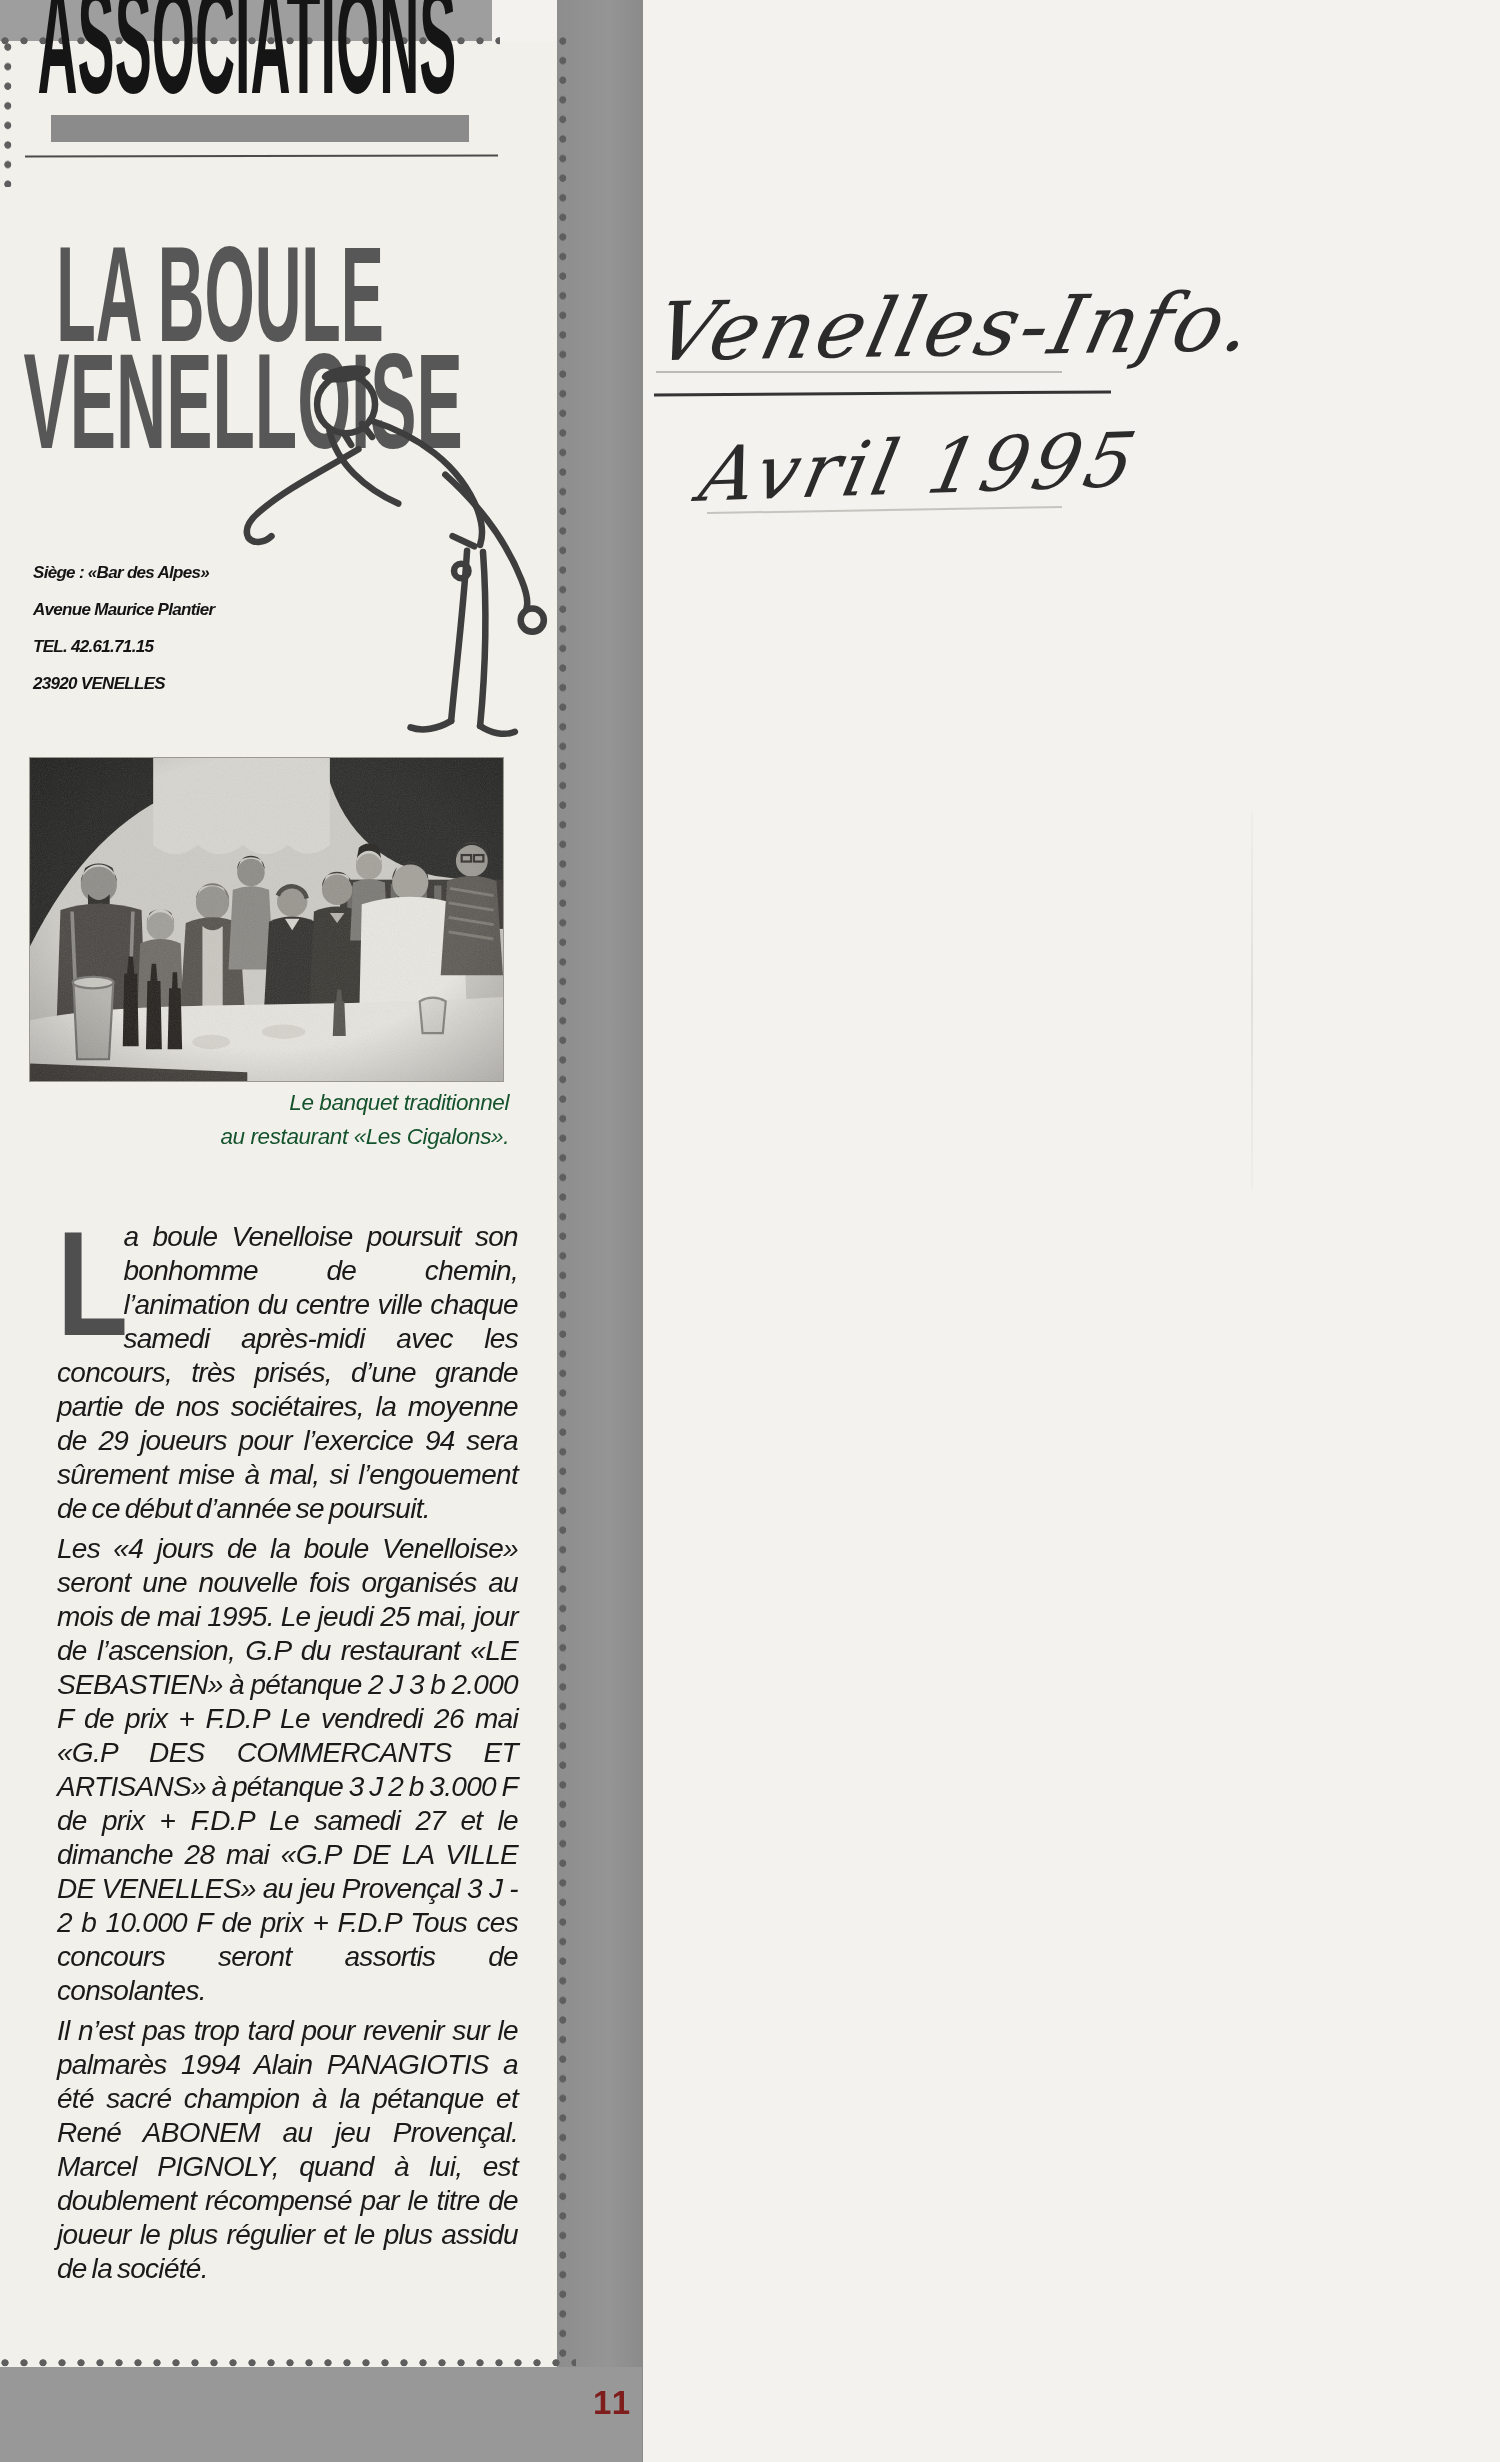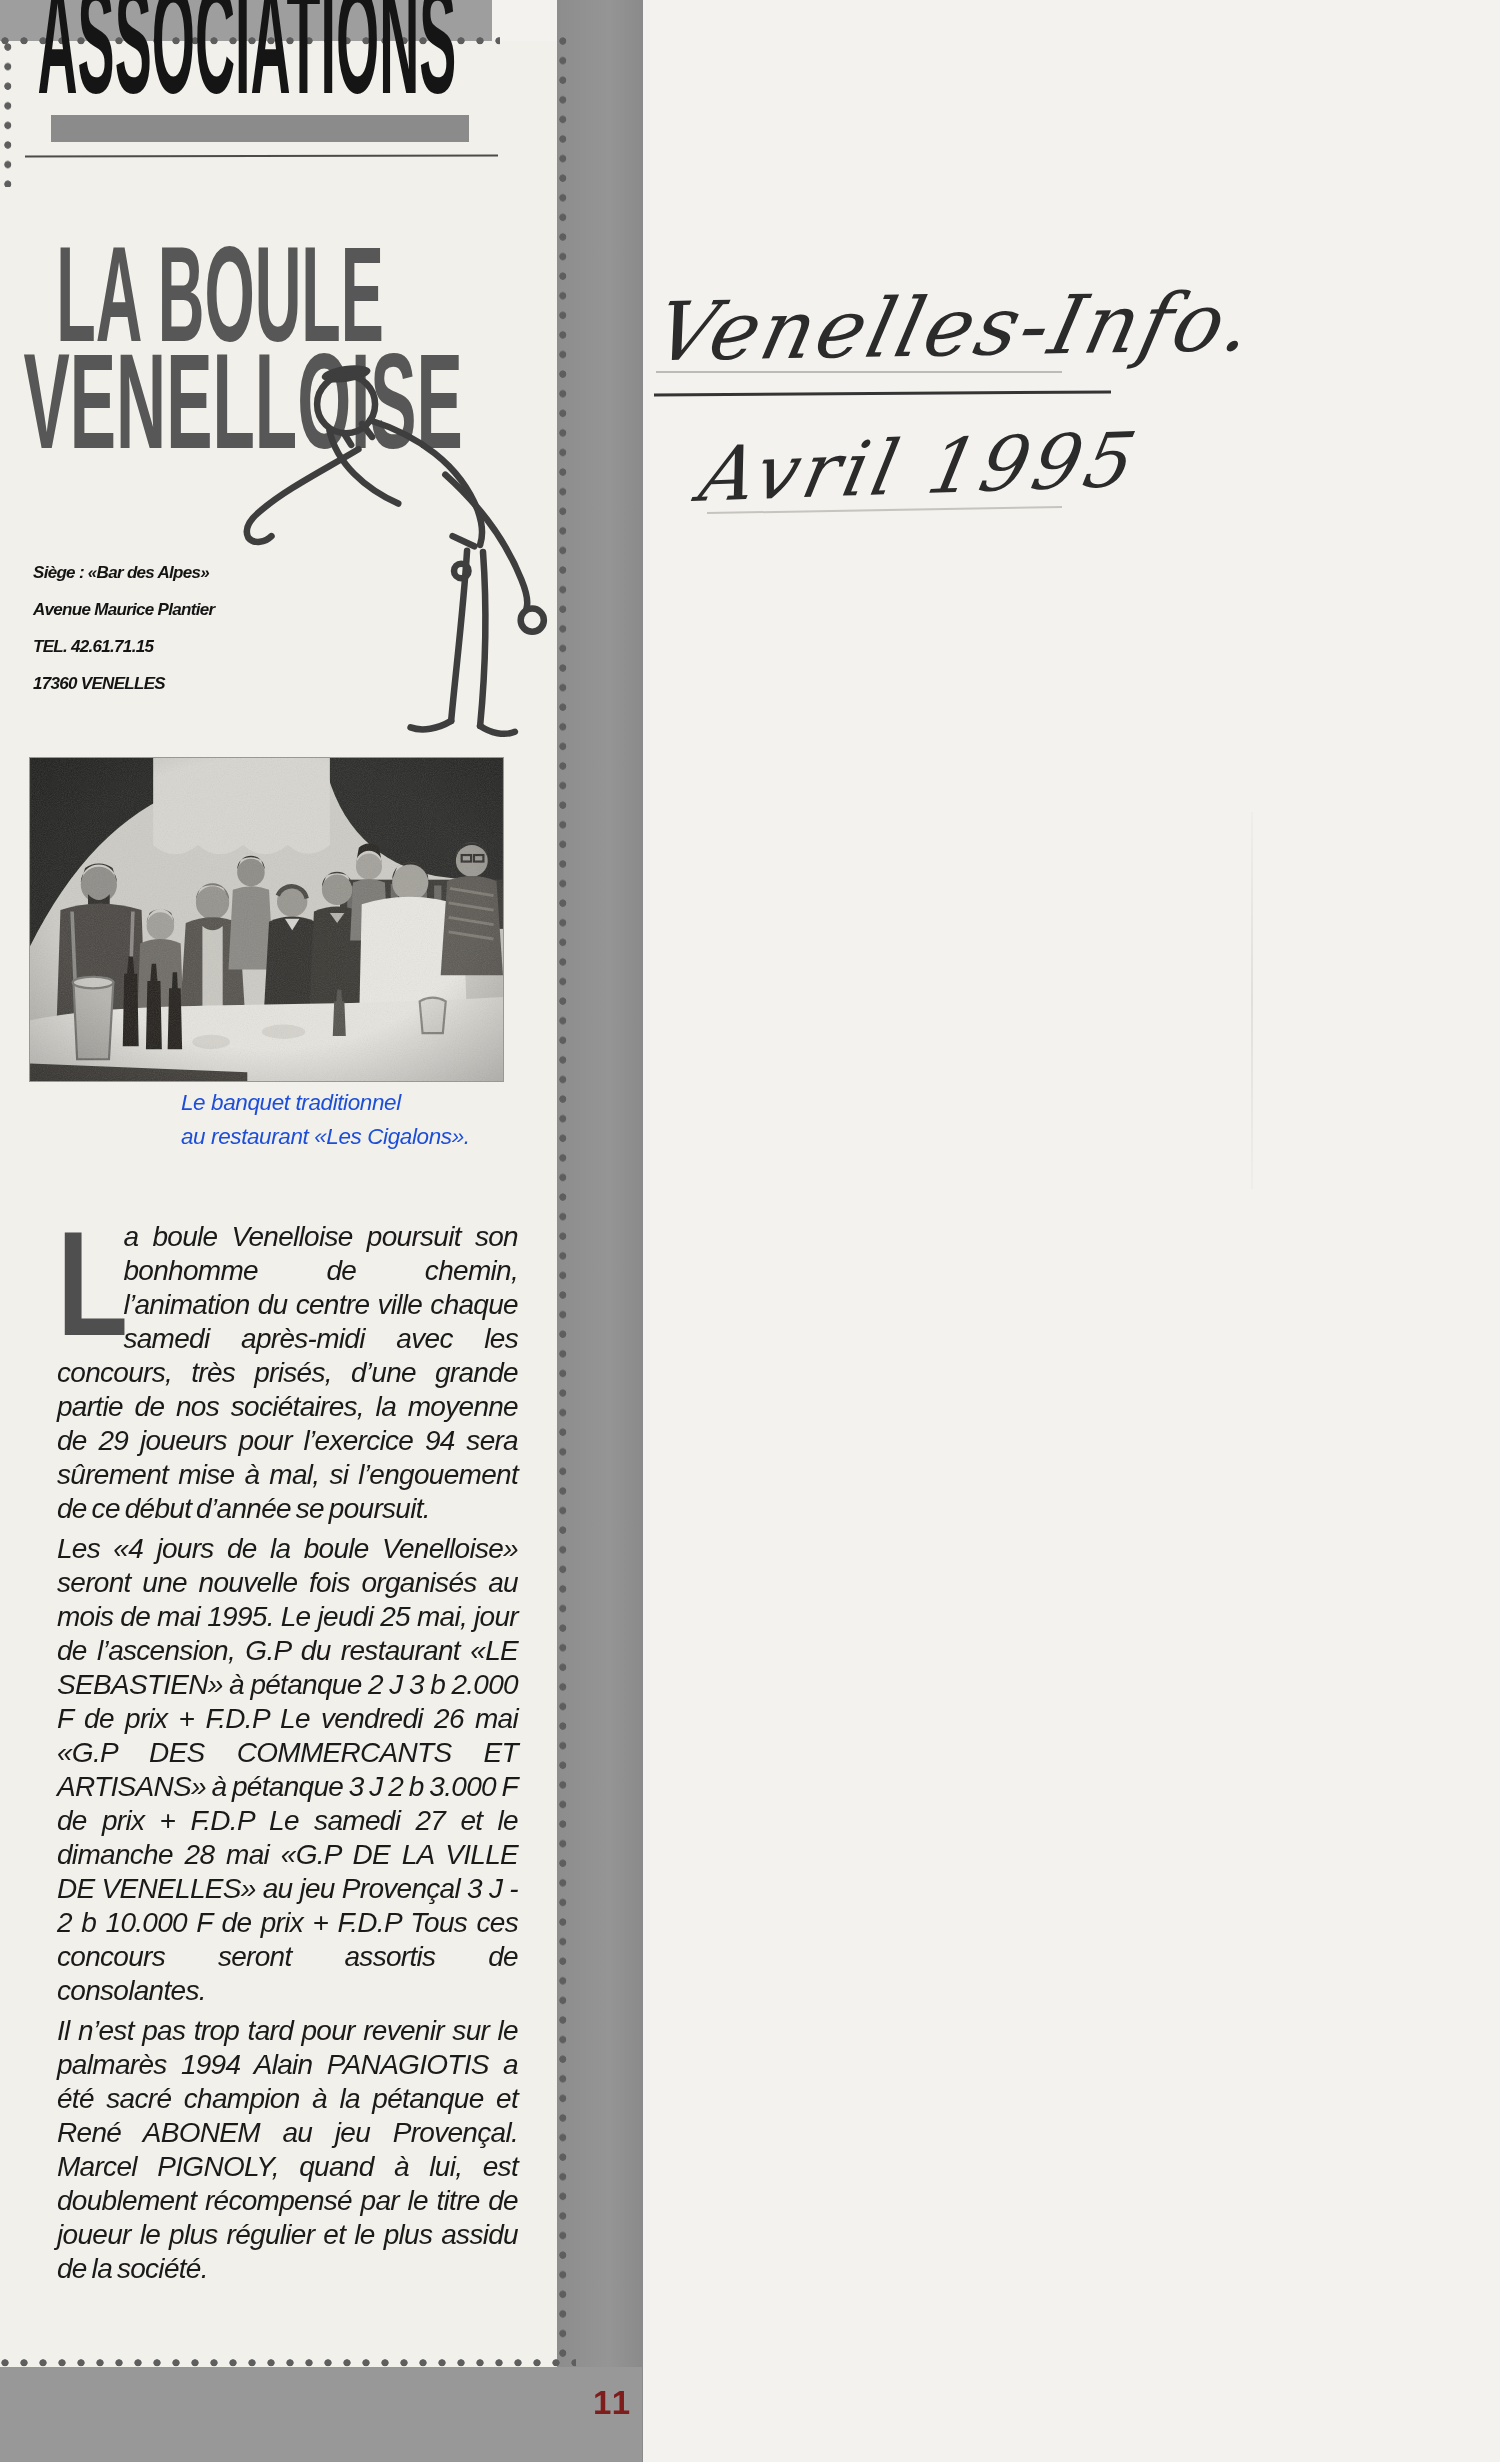--- a/index.html
+++ b/index.html
@@ -27,22 +27,22 @@
   .thin-rule{left:25px;top:155px;width:473px;height:2.2px;background:#4b4b4b;transform:rotate(-0.15deg);}
   
   .title-svg{left:20px;top:239px;width:453px;height:214px;}
   
   .address{left:33px;top:554px;width:348px;font-style:italic;font-weight:bold;
     font-size:17px;line-height:37px;letter-spacing:-0.7px;color:#141414;}
   
   .player-svg{left:228px;top:355px;width:326px;height:400px;}
   
   .photo-svg{left:30px;top:758px;width:473px;height:323px;outline:0.7px solid #9a9890;}
-  .caption{left:181px;top:1086px;width:328px;text-align:left;font-style:italic;
-    font-size:22.5px;line-height:34px;color:#1d4ed8;letter-spacing:-0.4px;}
+  .caption{left:181px;top:1086px;width:328px;text-align:right;font-style:italic;
+    font-size:22.5px;line-height:34px;color:#14532d;letter-spacing:-0.4px;}
   
   .body-col{left:57px;top:1220px;width:461px;font-style:italic;font-size:28px;
     line-height:34px;color:#1a1a1a;text-align:justify;letter-spacing:-0.7px;word-spacing:-2.2px;}
   .body-col p{margin:0 0 5.8px 0;}
   .dropcap{float:left;width:62px;height:131px;font-style:normal;font-weight:bold;
     font-size:149px;line-height:122px;color:#4f4f4f;transform:scale(.78,1);
     transform-origin:left top;margin:2.9px 4.4px 0 0;}
   
   .hw{color:#2b2b2b;font-family:"DejaVu Serif",serif;font-style:italic;white-space:nowrap;}
   .hw-line1{left:658px;top:280px;font-size:81px;transform:rotate(-1deg) skewX(-14deg);letter-spacing:2.9px;}
@@ -98,21 +98,21 @@
       <path d="M308,505 C290,516 268,520 252,514"></path>
       <path d="M352,272 C358,355 355,440 348,512"></path>
       <path d="M348,512 C362,522 382,526 396,520"></path>
     </g>
   </svg>
 
   <div class="abs address">
     <div>Siège : «Bar des Alpes»</div>
     <div>Avenue Maurice Plantier</div>
     <div>TEL. 42.61.71.15</div>
-    <div>17360 VENELLES</div>
+    <div>23920 VENELLES</div>
   </div>
 
   <svg class="abs photo-svg" viewBox="0 0 653 446">
     <defs>
       <filter id="noise">
           <feTurbulence type="fractalNoise" baseFrequency="0.7" numOctaves="3" stitchTiles="stitch"></feTurbulence>
           <feColorMatrix type="saturate" values="0"></feColorMatrix>
         </filter>
       <radialGradient id="vig" cx="50%" cy="45%" r="75%">
         <stop offset="60%" stop-color="#000" stop-opacity="0"></stop>

